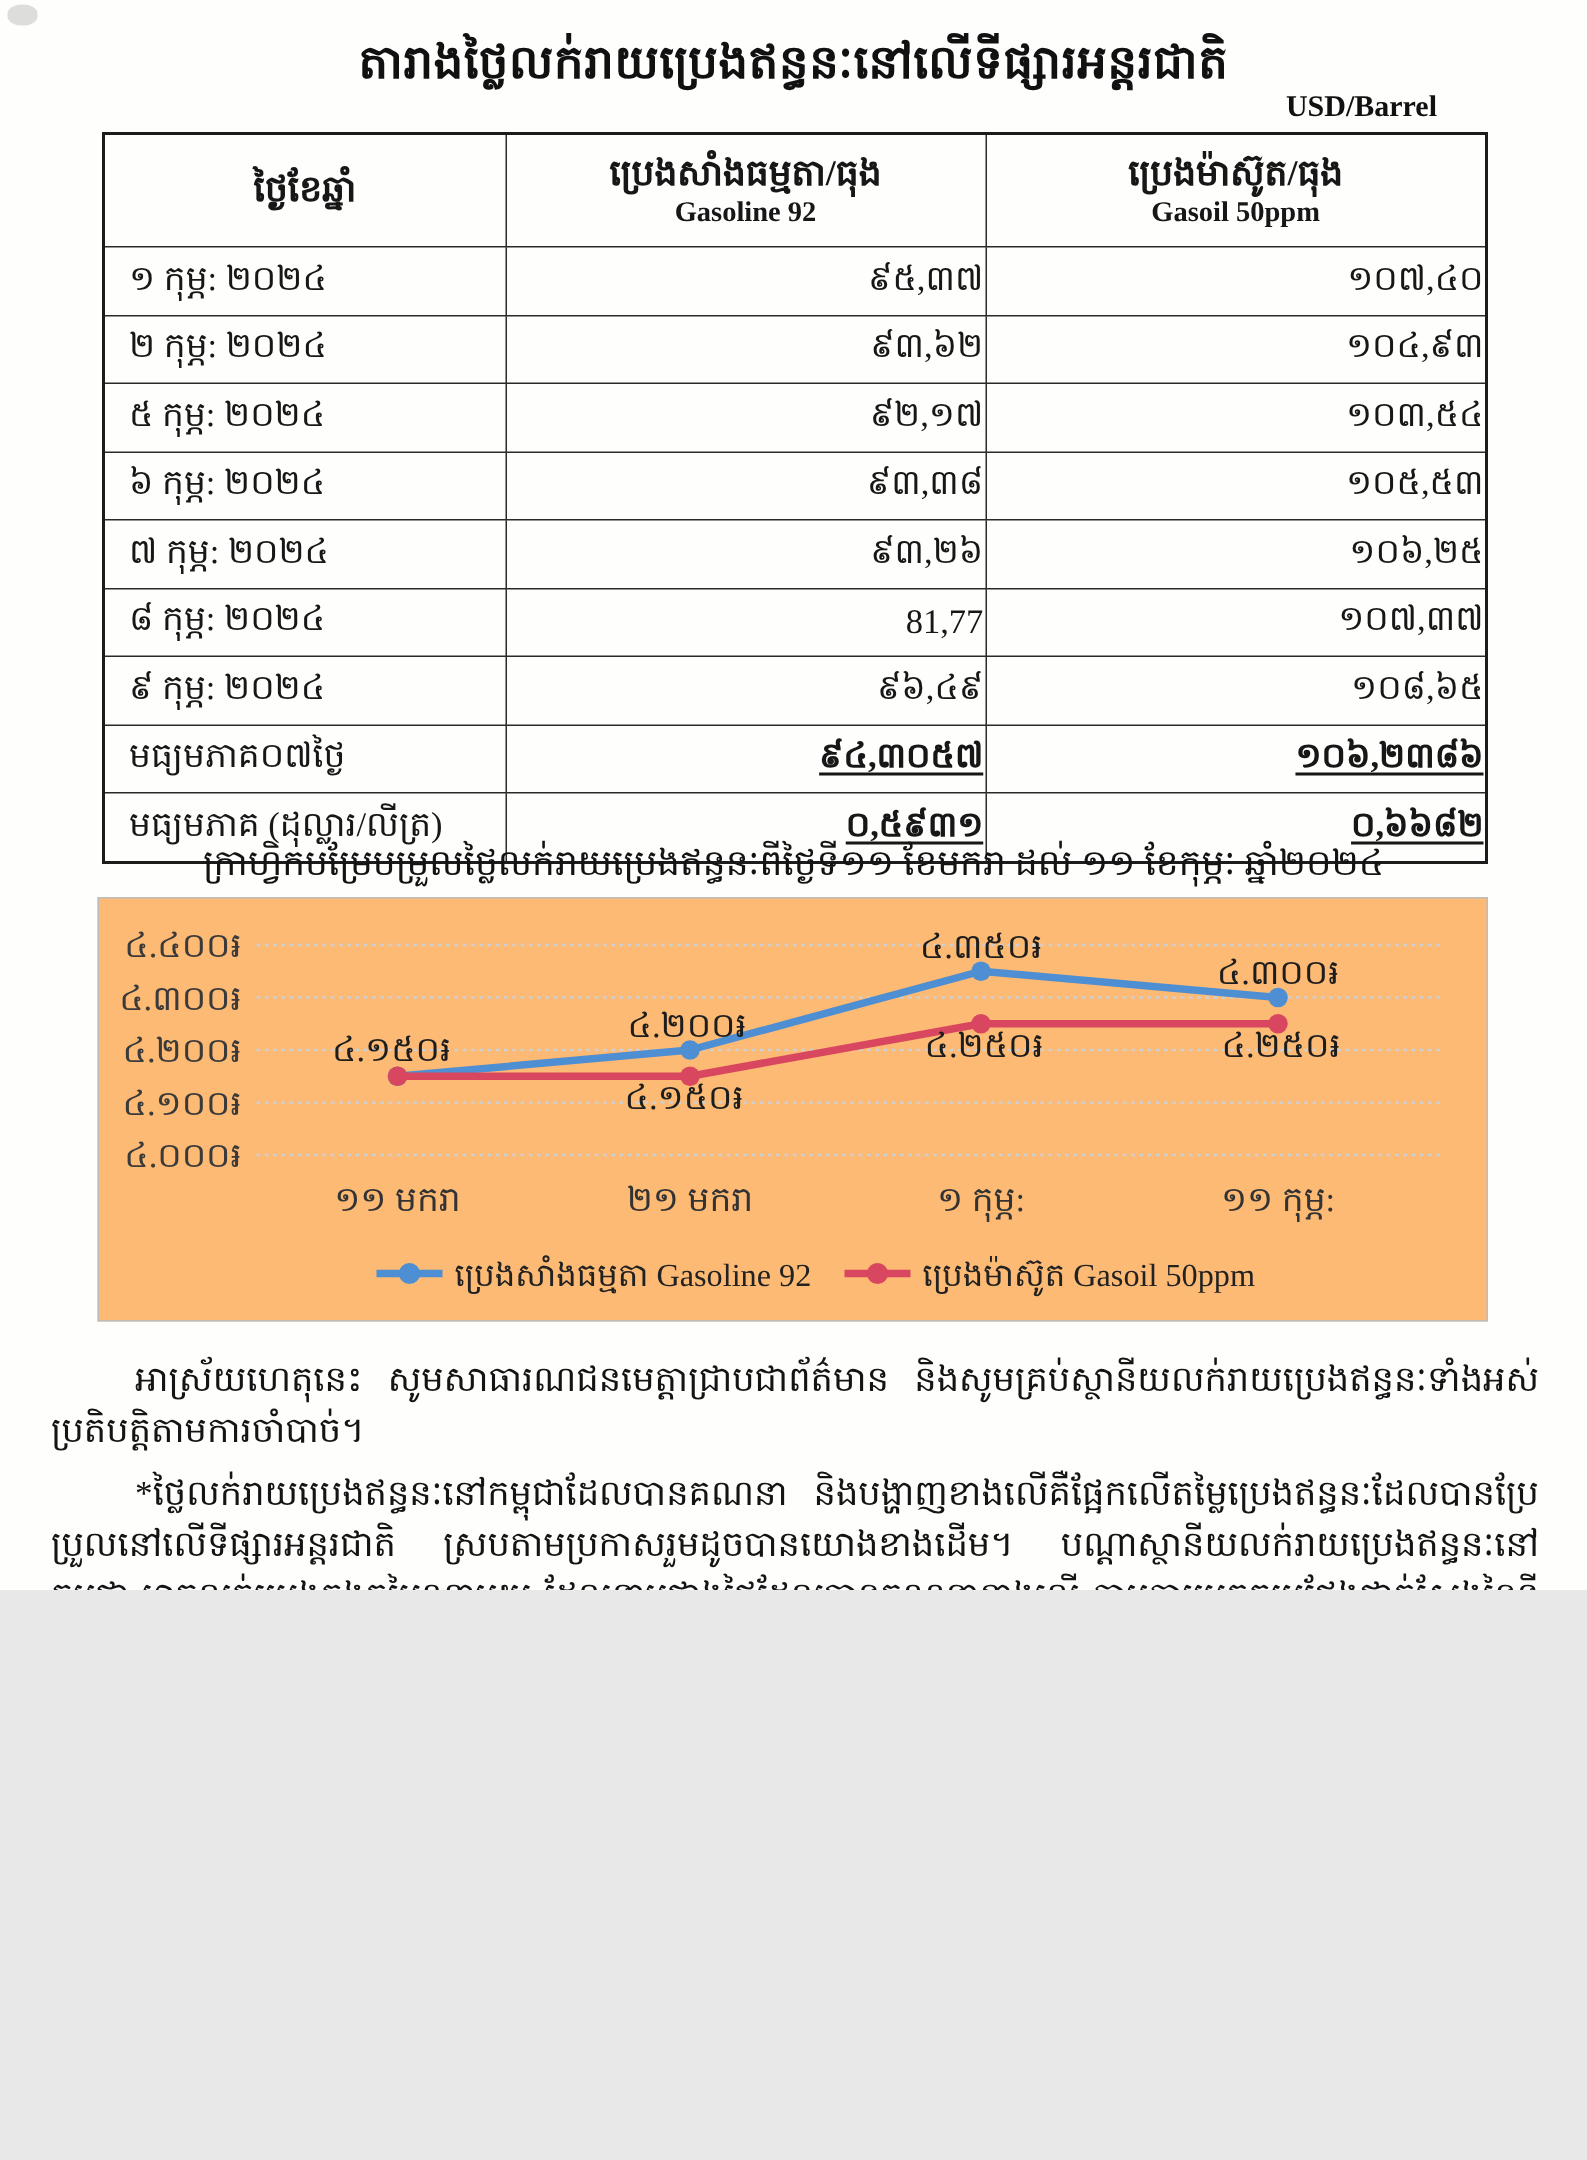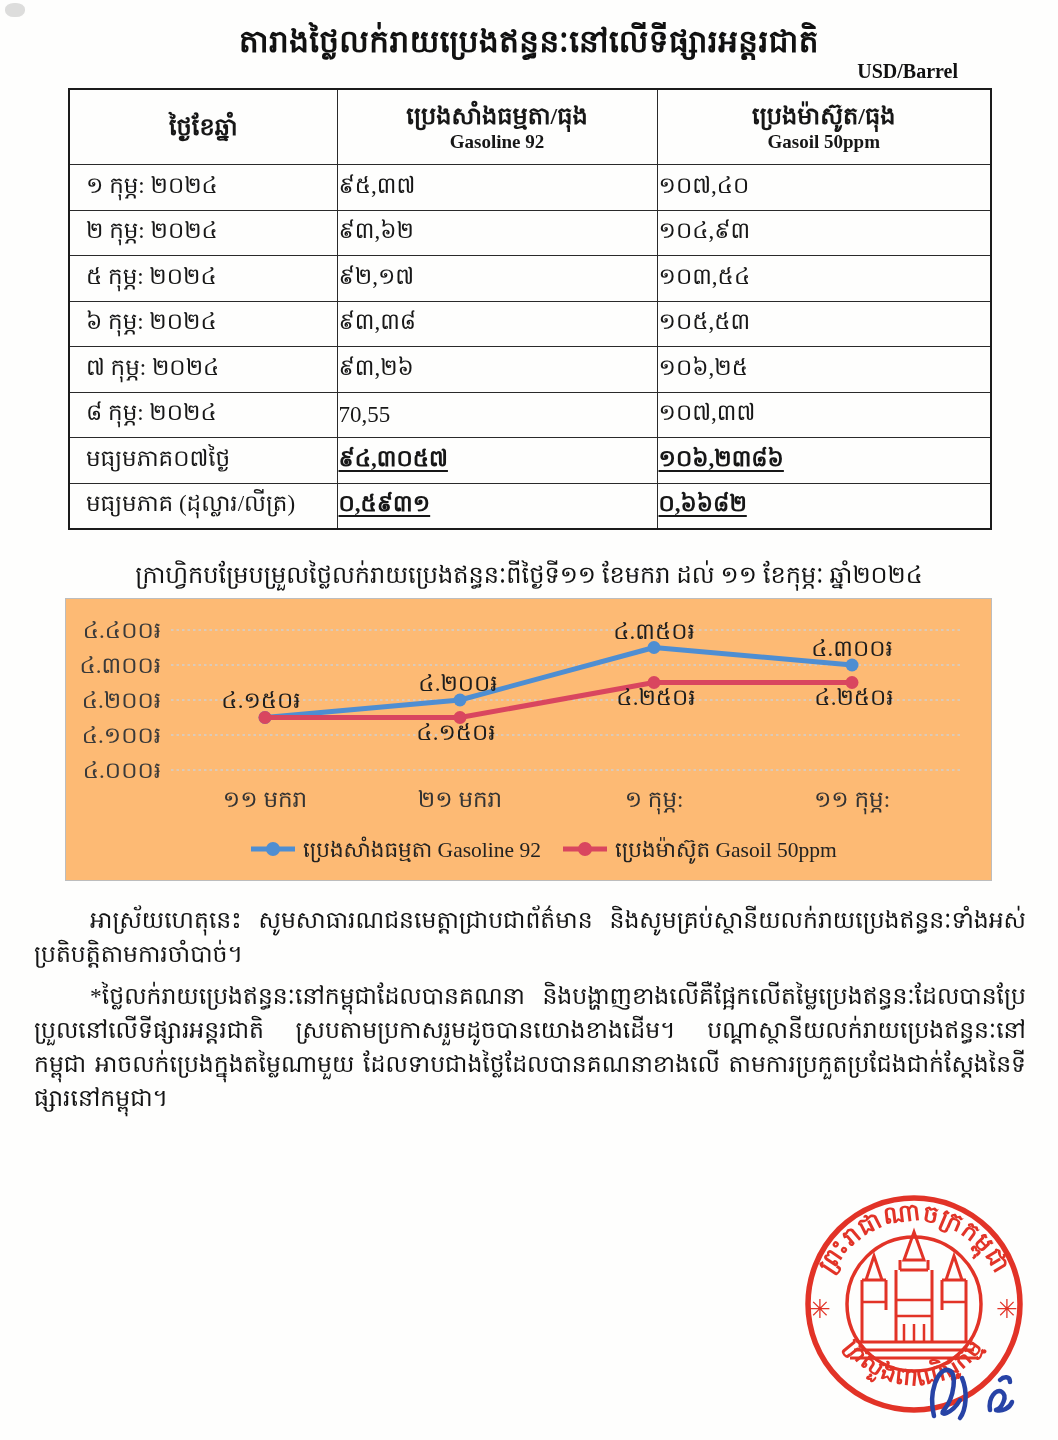--- a/index.html
+++ b/index.html
@@ -1,17 +1,17 @@
 <!DOCTYPE html>
 <html><head>
 <meta charset="utf-8">
 <style>
   html,body{margin:0;padding:0;background:#e8e8e8;}
   .page{
-    position:relative;width:1058px;height:1440px;margin:0 auto;
+    position:relative;width:1058px;height:1060px;margin:0 auto;
     background:#fefefd;overflow:hidden;
     font-family:"Liberation Serif","DejaVu Serif",serif;color:#171717;
   }
   .smudge{position:absolute;left:5px;top:3px;width:20px;height:14px;background:#8a8a8a;opacity:.28;border-radius:45%;}
   .doc-title{
     position:absolute;top:22px;left:0;width:100%;text-align:center;
     font-size:31px;font-weight:bold;letter-spacing:.5px;color:#111;
   }
   .unit-label{
     position:absolute;top:60px;right:100px;font-size:20px;font-weight:bold;color:#111;text-align:center;
@@ -20,21 +20,21 @@
     position:absolute;left:68px;top:88px;width:922px;border-collapse:collapse;
     table-layout:fixed;border:2.5px solid #1c1c1c;
   }
   table.price col.c1{width:268px;} table.price col.c2{width:320px;} table.price col.c3{width:334px;}
   table.price th,table.price td{border:1.8px solid #2a2a2a;}
   table.price th{height:70px;padding:2px 0;vertical-align:middle;}
   .th-km{display:block;font-size:24px;font-weight:bold;line-height:1.25;}
   .th-en{display:block;font-size:19px;font-weight:bold;line-height:1.2;}
   table.price td{height:42.5px;font-size:23px;}
   td.c-date{text-align:left;padding-left:16px;}
-  td.c-val{text-align:left;}
+  td.c-val{text-align:right;}
   tr.summary td.c-date{font-weight:normal;}
   tr.summary td.c-val{font-weight:bold;text-decoration:underline;text-underline-offset:4px;}
   .chart-title{
     position:absolute;top:560px;left:0;width:100%;text-align:center;
     font-size:24px;font-weight:normal;color:#131313;
   }
   .chart-box{
     position:absolute;left:65px;top:598px;width:925px;height:281px;
     border:1.5px solid #bdbdbd;background:#fdba74;
   }
@@ -95,22 +95,27 @@
           <td class="c-val">៩៣,៣៨</td>
           <td class="c-val">១០៥,៥៣</td>
         </tr>
         <tr>
           <td class="c-date">៧ កុម្ភ: ២០២៤</td>
           <td class="c-val">៩៣,២៦</td>
           <td class="c-val">១០៦,២៥</td>
         </tr>
         <tr>
           <td class="c-date">៨ កុម្ភ: ២០២៤</td>
-          <td class="c-val">70,55</td>
+          <td class="c-val">81,77</td>
           <td class="c-val">១០៧,៣៧</td>
+        </tr>
+        <tr>
+          <td class="c-date">៩ កុម្ភ: ២០២៤</td>
+          <td class="c-val">៩៦,៤៩</td>
+          <td class="c-val">១០៨,៦៥</td>
         </tr>
         <tr class="summary">
           <td class="c-date">មធ្យមភាគ០៧ថ្ងៃ</td>
           <td class="c-val">៩៤,៣០៥៧</td>
           <td class="c-val">១០៦,២៣៨៦</td>
         </tr>
         <tr class="summary">
           <td class="c-date">មធ្យមភាគ (ដុល្លារ/លីត្រ)</td>
           <td class="c-val">០,៥៩៣១</td>
           <td class="c-val">០,៦៦៨២</td>

